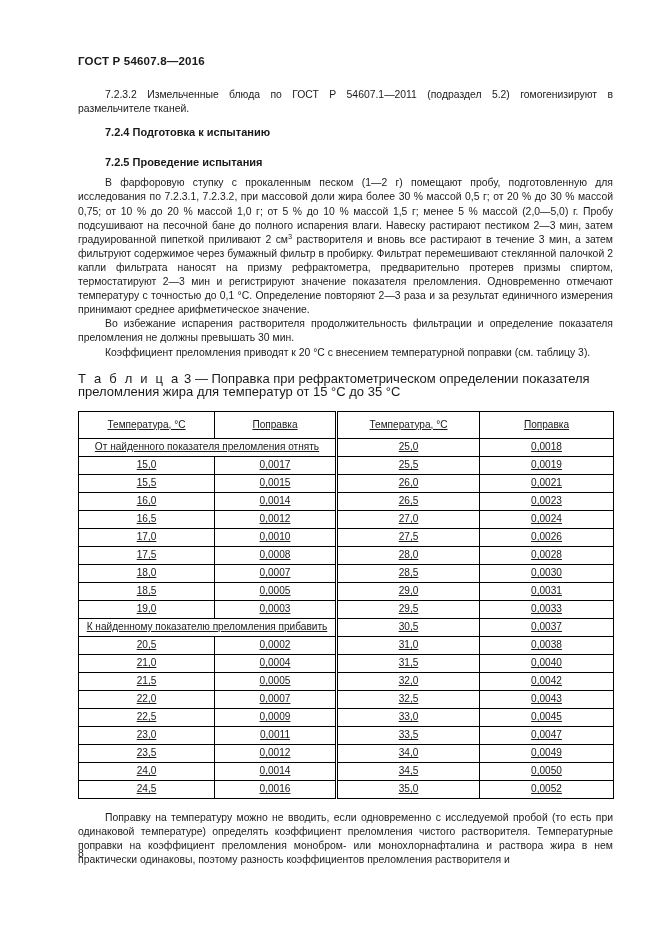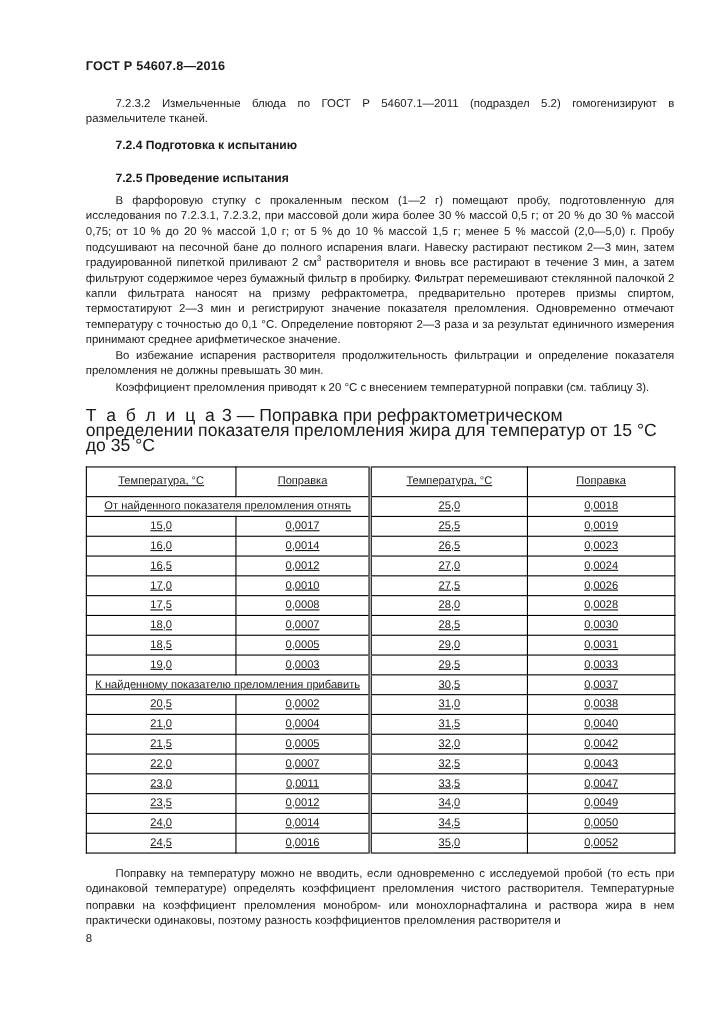--- a/index.html
+++ b/index.html
@@ -57,21 +57,21 @@
   }
 
   .sp-7  { height: 7px; }
   .sp-9  { height: 9px; }
   .sp-12 { height: 12px; }
 
   sup.cm { font-size: 7.4px; vertical-align: super; line-height: 0; }
 
   
   .tbl-caption {
-    font-size: 16px;
+    font-size: 13px;
     line-height: 13.6px;
     margin: 0;
     text-align: left;
   }
   .tbl-caption .lbl { letter-spacing: 2.2px; }
 
   
   table.ref-table {
     border-collapse: collapse;
     width: 535px;
@@ -175,20 +175,26 @@
           <td>0,0018</td>
         </tr>
 
         <tr>
             <td>15,0</td>
             <td class="dv-left">0,0017</td>
             <td class="dv-right">25,5</td>
             <td>0,0019</td>
           </tr>
         <tr>
+            <td>15,5</td>
+            <td class="dv-left">0,0015</td>
+            <td class="dv-right">26,0</td>
+            <td>0,0021</td>
+          </tr>
+        <tr>
             <td>16,0</td>
             <td class="dv-left">0,0014</td>
             <td class="dv-right">26,5</td>
             <td>0,0023</td>
           </tr>
         <tr>
             <td>16,5</td>
             <td class="dv-left">0,0012</td>
             <td class="dv-right">27,0</td>
             <td>0,0024</td>
@@ -248,20 +254,26 @@
             <td class="dv-right">32,0</td>
             <td>0,0042</td>
           </tr>
         <tr>
             <td>22,0</td>
             <td class="dv-left">0,0007</td>
             <td class="dv-right">32,5</td>
             <td>0,0043</td>
           </tr>
         <tr>
+            <td>22,5</td>
+            <td class="dv-left">0,0009</td>
+            <td class="dv-right">33,0</td>
+            <td>0,0045</td>
+          </tr>
+        <tr>
             <td>23,0</td>
             <td class="dv-left">0,0011</td>
             <td class="dv-right">33,5</td>
             <td>0,0047</td>
           </tr>
         <tr>
             <td>23,5</td>
             <td class="dv-left">0,0012</td>
             <td class="dv-right">34,0</td>
             <td>0,0049</td>

